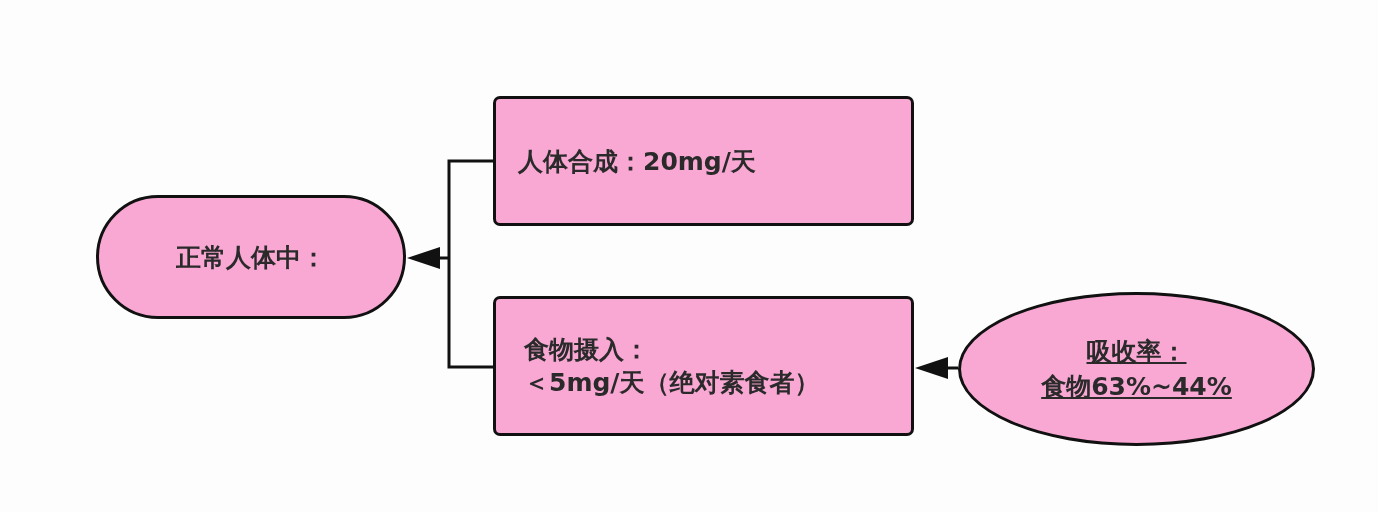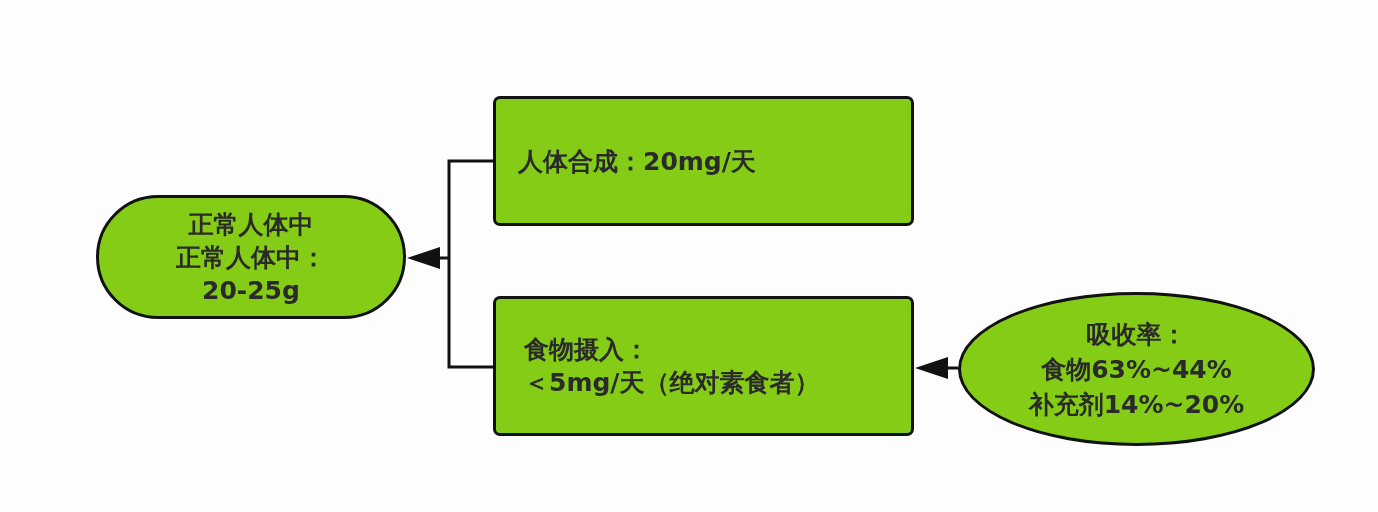--- a/index.html
+++ b/index.html
@@ -10,21 +10,21 @@
     overflow: hidden;
     font-family: "DejaVu Sans", "Liberation Sans", sans-serif;
     color: #2a2a2a;
   }
   .canvas { position: absolute; left: 0; top: 0; width: 1378px; height: 512px; }
   svg.lines { position: absolute; left: 0; top: 0; width: 1378px; height: 512px; }
   .node {
     position: absolute;
     box-sizing: border-box;
     border: 3px solid #111;
-    background: #84cc16;
+    background: #f9a8d4;
     font-weight: bold;
     font-size: 25px;
     line-height: 33px;
   }
   .pill {
     left: 96px; top: 195px; width: 310px; height: 124px;
     border-radius: 62px;
     display: flex; flex-direction: column; align-items: center; justify-content: center;
     text-align: center;
   }
@@ -37,21 +37,21 @@
   .box-bottom {
     left: 493px; top: 296px; width: 421px; height: 140px;
     border-radius: 7px;
     padding-left: 28px;
     display: flex; flex-direction: column; justify-content: center;
   }
   .ellipse {
     left: 958px; top: 292px; width: 357px; height: 154px;
     border-radius: 50%;
     display: flex; flex-direction: column; align-items: center; justify-content: center;
-    font-size: 25px; line-height: 35px;
+    font-size: 25px; line-height: 35px; text-decoration: underline;
   }
   .line { display: block; white-space: nowrap; }
 </style>
 </head>
 <body>
 
 <div class="canvas">
 
   <svg class="lines" viewBox="0 0 1378 512">
     <defs>
@@ -63,33 +63,30 @@
     <polyline points="493,161 449,161 449,367 493,367" fill="none" stroke="#111" stroke-width="3"></polyline>
 
     <line x1="449" y1="258" x2="440" y2="258" stroke="#111" stroke-width="3"></line>
     <polygon points="407,258 440,247 440,269" fill="#111"></polygon>
 
     <line x1="958" y1="368" x2="947" y2="368" stroke="#111" stroke-width="3"></line>
     <polygon points="915,368 948,357 948,379" fill="#111"></polygon>
   </svg>
 
   <div class="node pill">
-    <span class="line">正常人体中</span>
     <span class="line">正常人体中：</span>
-    <span class="line">20-25g</span>
   </div>
 
   <div class="node box-top">
     <span class="line">人体合成：20mg/天</span>
   </div>
 
   <div class="node box-bottom">
     <span class="line">食物摄入：</span>
     <span class="line">＜5mg/天（绝对素食者）</span>
   </div>
 
   <div class="node ellipse">
     <span class="line">吸收率：</span>
     <span class="line">食物63%~44%</span>
-    <span class="line">补充剂14%~20%</span>
   </div>
 
 </div>
 
 </body></html>

